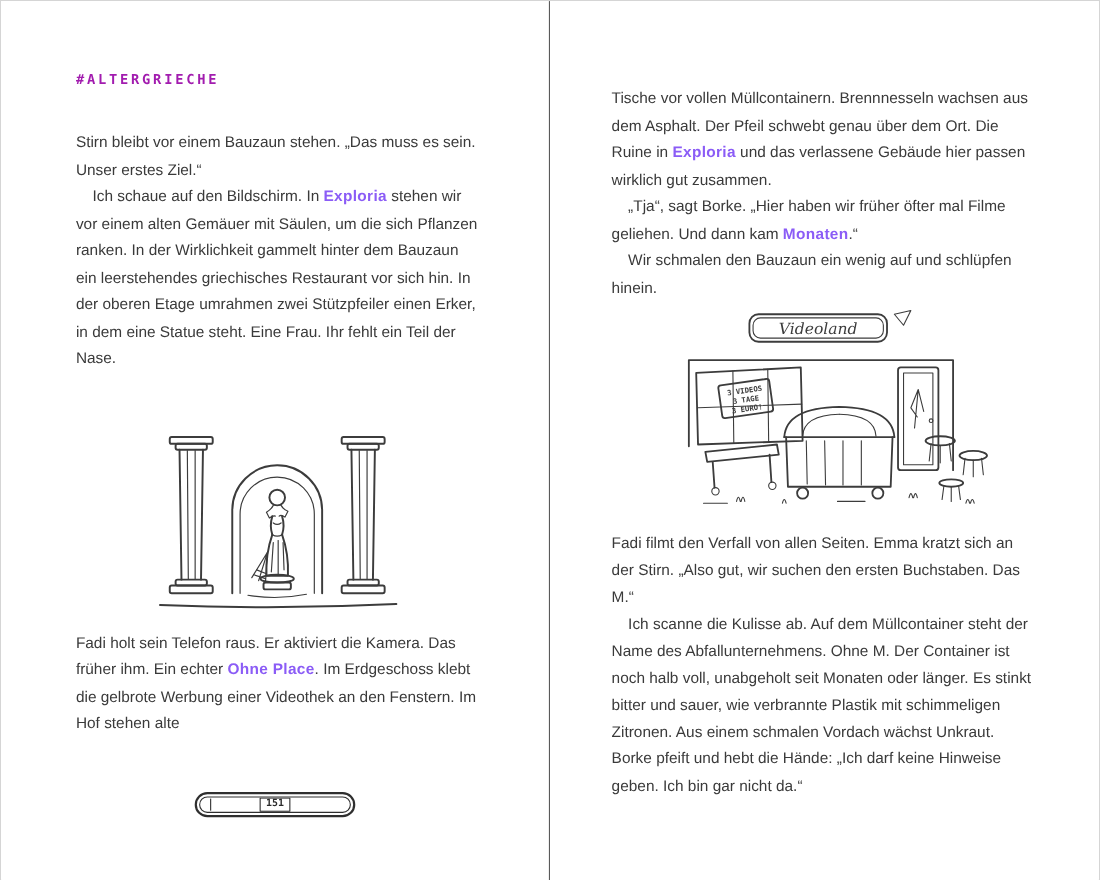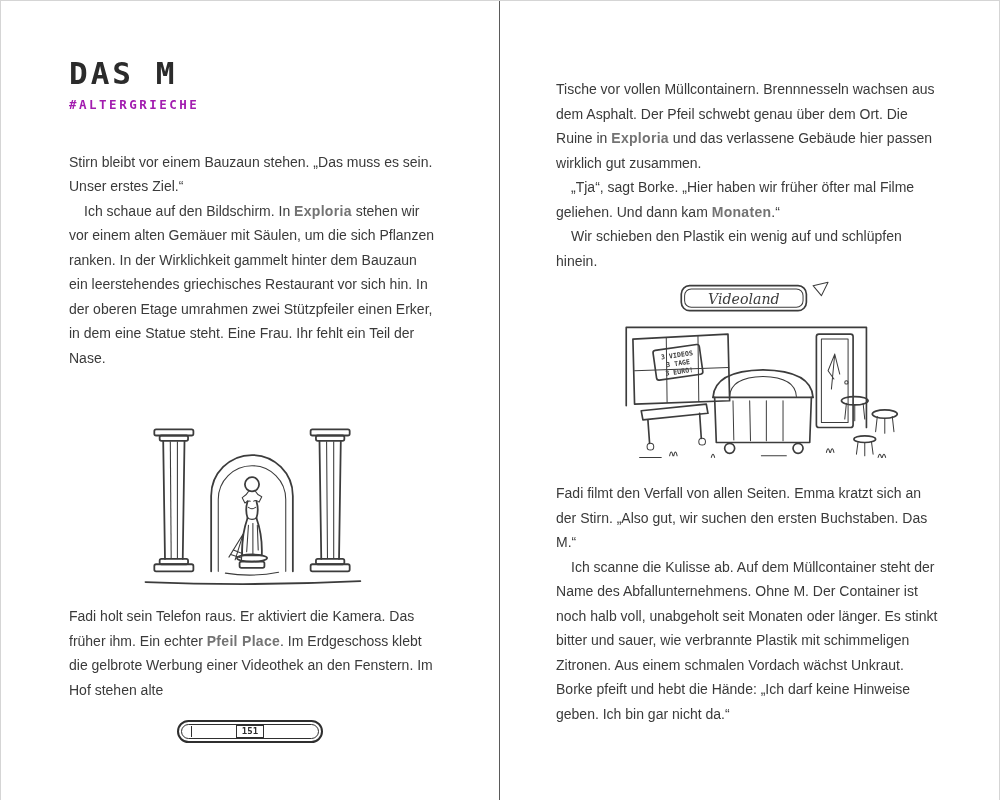--- a/index.html
+++ b/index.html
@@ -17,21 +17,21 @@
     font-family:"DejaVu Sans Mono",monospace;
     font-size:31px;font-weight:bold;letter-spacing:3px;color:#2b2b2b;line-height:1.05;
   }
   .chapter-hashtag{
     font-family:"DejaVu Sans Mono",monospace;
     font-size:12.5px;font-weight:bold;letter-spacing:2.5px;color:#a21caf;margin-top:7px;
   }
   .body-text{margin-top:38px;}
   .body-text p{margin:0;font-size:14px;line-height:1.75;color:#3a3a3a;}
   .body-text p.indent{text-indent:15px;}
-  .term{font-weight:700;letter-spacing:.3px;color:#737373;}
+  .term{font-weight:700;letter-spacing:.3px;color:#8b5cf6;}
 
   .illu{display:flex;justify-content:center;margin:6px 0 4px 0;}
   svg{stroke:#3c3c3c;fill:none;stroke-width:2;stroke-linecap:round;stroke-linejoin:round;}
   svg .thin{stroke-width:1.2;}
   svg .svg-text{fill:#3c3c3c;stroke:none;}
   .sign-script{font-family:"DejaVu Serif",serif;font-style:italic;font-size:17px;}
   .poster-text{font-family:"DejaVu Sans Mono",monospace;font-size:8px;font-weight:bold;}
 
   .page-badge{
     position:absolute;left:50%;transform:translateX(-50%);bottom:58px;
@@ -47,21 +47,20 @@
     font-family:"DejaVu Sans Mono",monospace;font-size:9px;font-weight:bold;color:#2b2b2b;
     border:1px solid #2f2f2f;padding:0 5px;line-height:1.25;background:#fff;
   }
 </style>
 </head>
 <body>
 
 <div class="spread">
 
   <div class="page page-left">
-    <div class="chapter-title">DAS M</div>
     <div class="chapter-hashtag">#ALTERGRIECHE</div>
 
     <div class="body-text">
       <p><span>Stirn bleibt vor einem Bauzaun stehen. „Das muss es sein. Unser erstes Ziel.“</span></p>
       <p class="indent"><span>Ich schaue auf den Bildschirm. In </span><span class="term">Exploria</span><span> stehen wir vor einem alten Gemäuer mit Säulen, um die sich Pflanzen ranken. In der Wirklichkeit gammelt hinter dem Bauzaun ein leerstehendes griechisches Restaurant vor sich hin. In der oberen Etage umrahmen zwei Stützpfeiler einen Erker, in dem eine Statue steht. Eine Frau. Ihr fehlt ein Teil der Nase.</span></p>
     </div>
 
     <div class="illu">
       <svg width="300" height="222" viewBox="0 0 300 250">
 
@@ -111,36 +110,36 @@
             <path d="M140 178 L124 204 M140 178 L131 207 M140 178 L138 209"></path>
             <path d="M129 196 L139 200 M126 201 L138 205"></path>
           </g>
           <ellipse cx="150" cy="205" rx="17" ry="4"></ellipse>
           <rect x="136" y="209" width="28" height="7" rx="2"></rect>
         </g>
       </svg>
     </div>
 
     <div class="body-text" style="margin-top:6px;">
-      <p><span>Fadi holt sein Telefon raus. Er aktiviert die Kamera. Das früher ihm. Ein echter </span><span class="term">Pfeil Place</span><span>. Im Erdgeschoss klebt die gelbrote Werbung einer Videothek an den Fenstern. Im Hof stehen alte</span></p>
+      <p><span>Fadi holt sein Telefon raus. Er aktiviert die Kamera. Das früher ihm. Ein echter </span><span class="term">Ohne Place</span><span>. Im Erdgeschoss klebt die gelbrote Werbung einer Videothek an den Fenstern. Im Hof stehen alte</span></p>
     </div>
 
     <div class="page-badge">
       <div class="page-badge-inner">
         <div class="page-badge-tick"></div>
         <div class="page-badge-num">151</div>
       </div>
     </div>
   </div>
 
   <div class="page page-right">
     <div class="body-text" style="margin-top:0;">
       <p><span>Tische vor vollen Müllcontainern. Brennnesseln wachsen aus dem Asphalt. Der Pfeil schwebt genau über dem Ort. Die Ruine in </span><span class="term">Exploria</span><span> und das verlassene Gebäude hier passen wirklich gut zusammen.</span></p>
       <p class="indent"><span>„Tja“, sagt Borke. „Hier haben wir früher öfter mal Filme geliehen. Und dann kam </span><span class="term">Monaten</span><span>.“</span></p>
-      <p class="indent">Wir schieben den Plastik ein wenig auf und schlüpfen hinein.</p>
+      <p class="indent">Wir schmalen den Bauzaun ein wenig auf und schlüpfen hinein.</p>
     </div>
 
     <div class="illu">
       <svg width="372" height="196" viewBox="0 0 380 235">
 
         <g>
           <rect x="110" y="8" width="150" height="30" rx="10"></rect>
           <rect x="114" y="12" width="142" height="22" rx="8" class="thin"></rect>
           <text x="185" y="30" text-anchor="middle" class="svg-text sign-script">Videoland</text>
           <path d="M268 8 L286 4 L278 20 Z" class="thin"></path>

